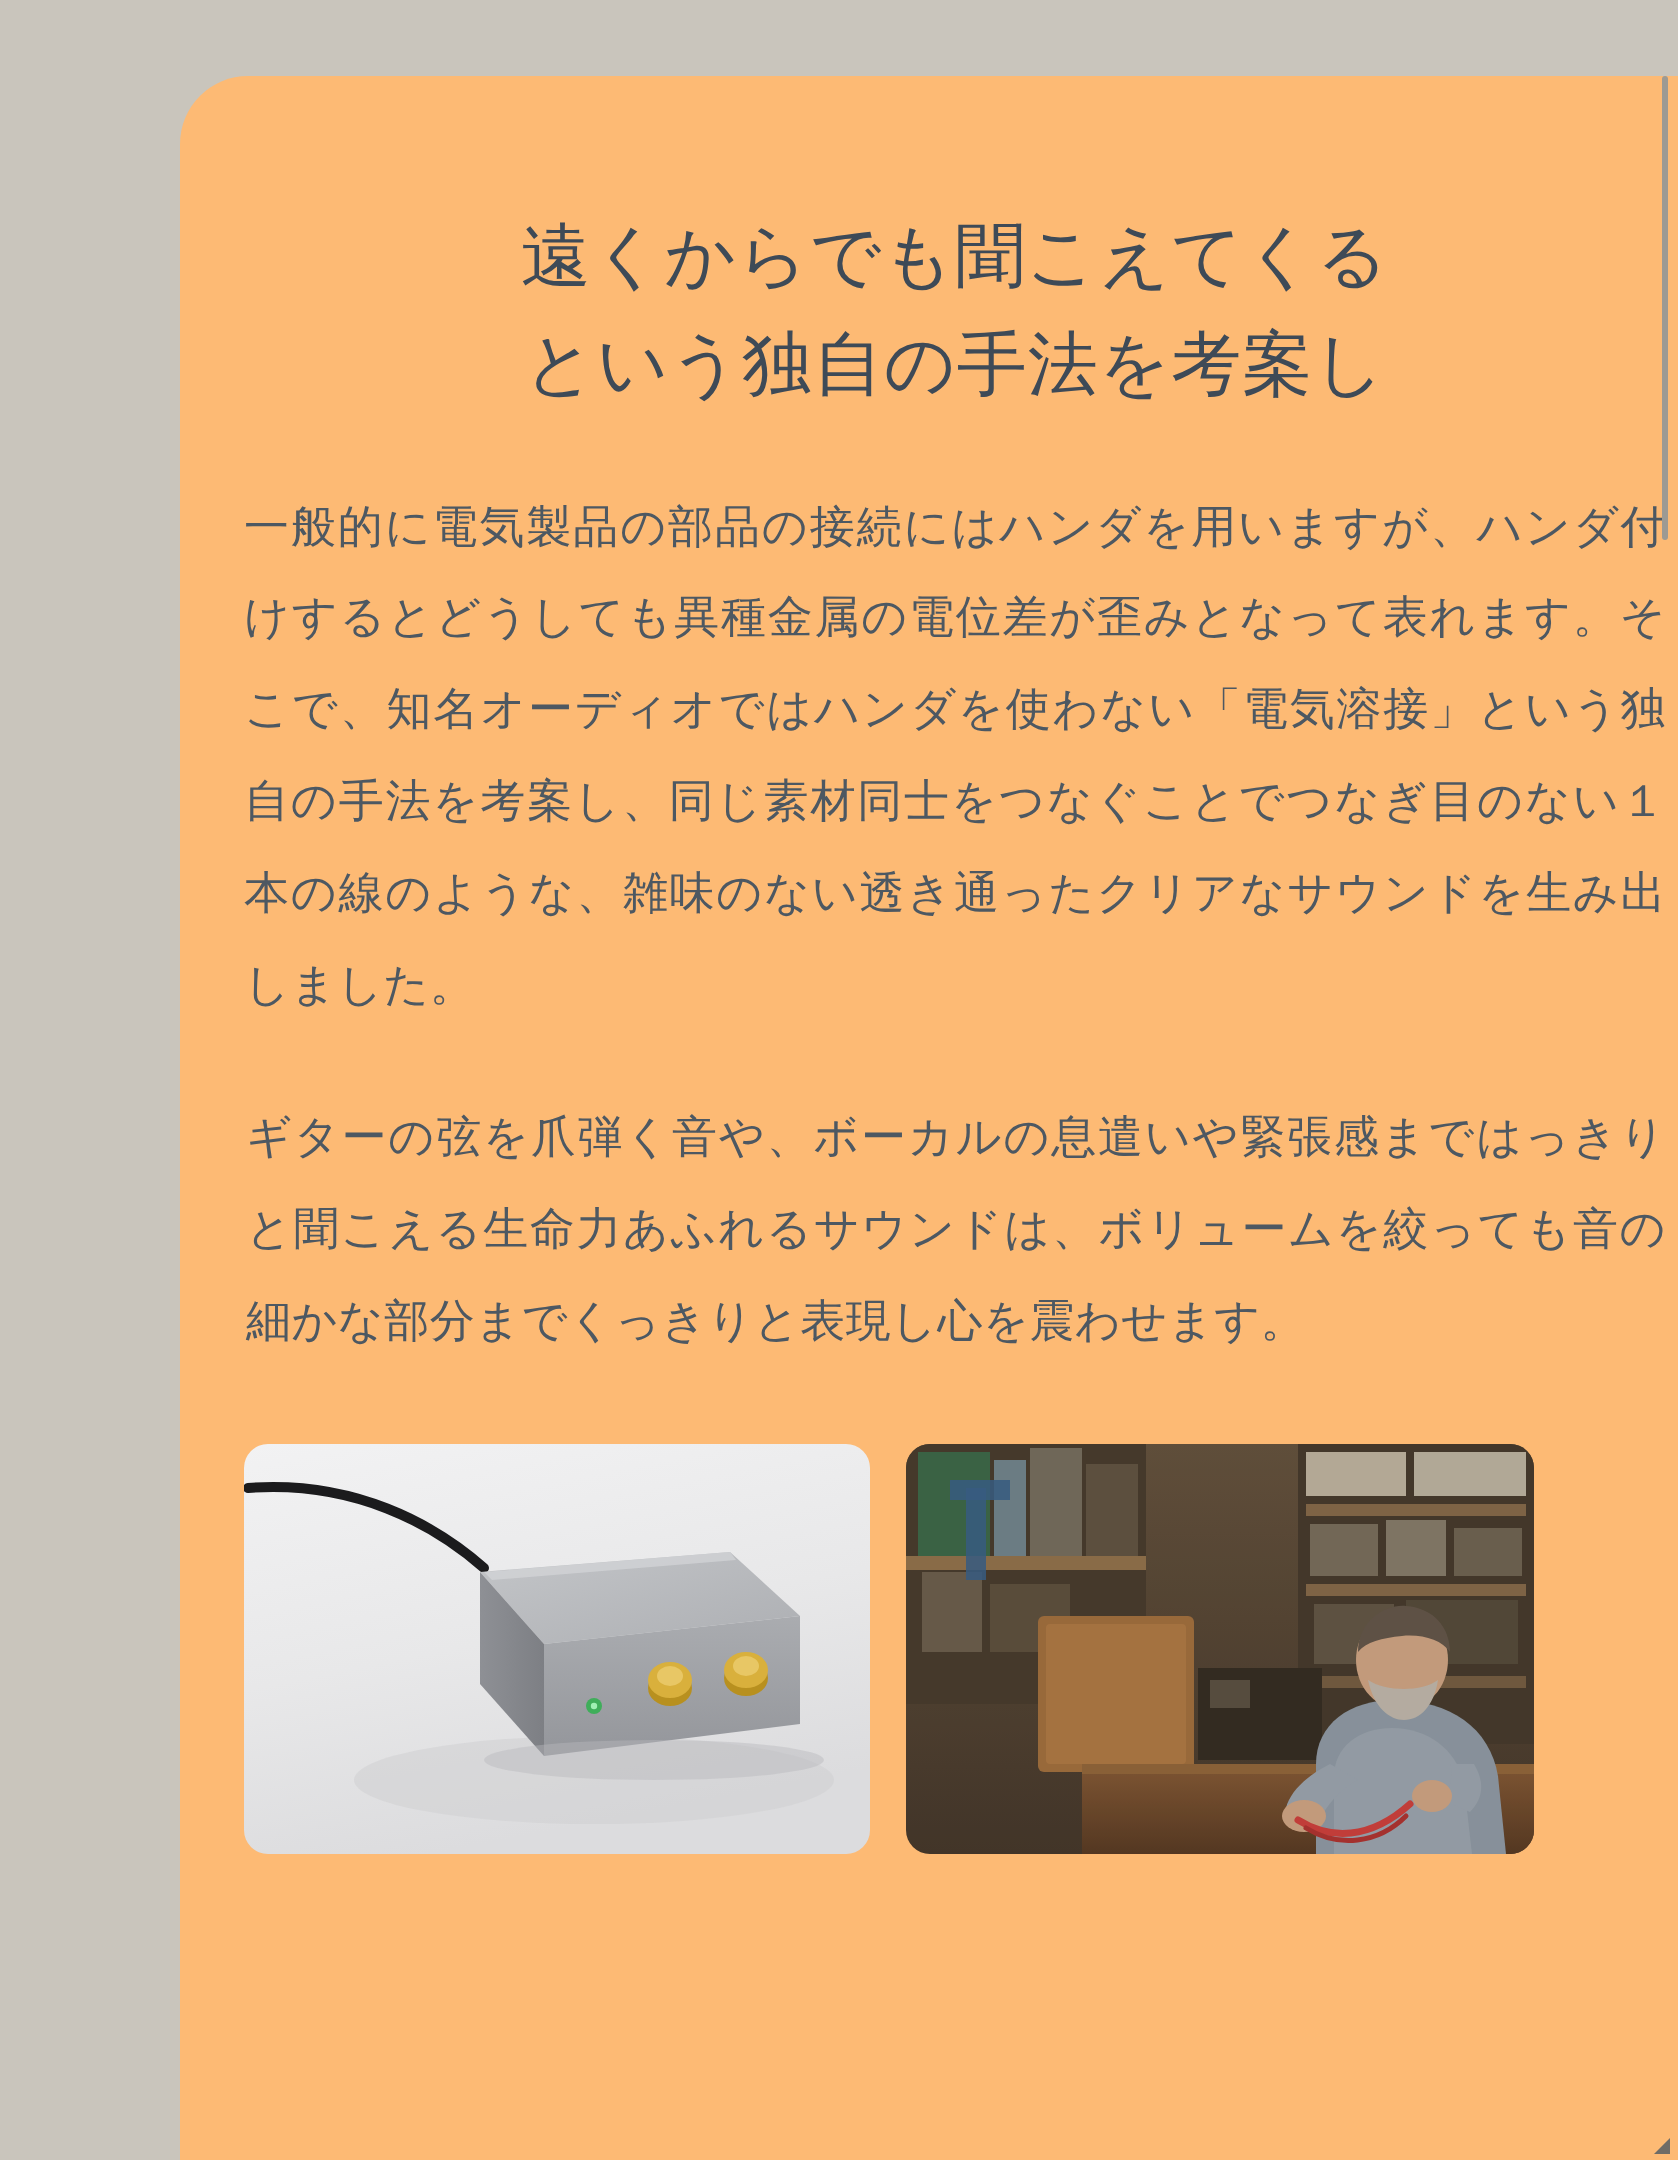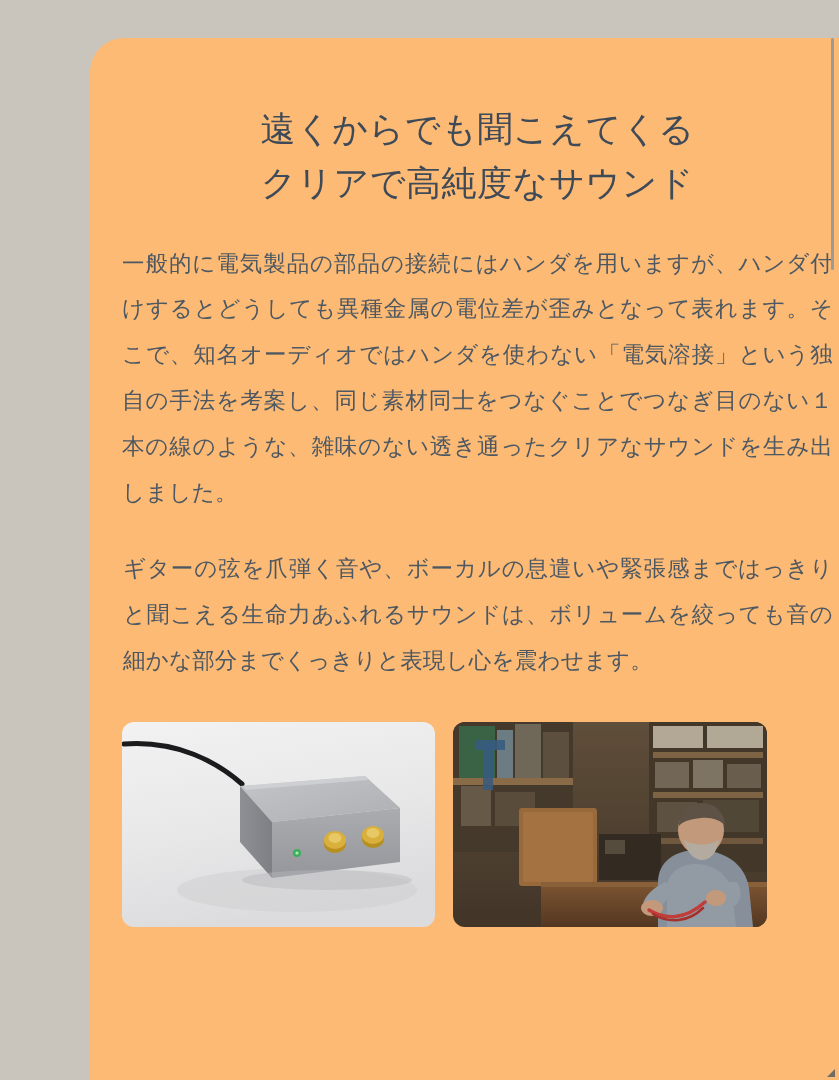--- a/index.html
+++ b/index.html
@@ -131,21 +131,21 @@
 <body>
 
 <div class="page-bg"></div>
 <div class="left-strip"></div>
 
 <div class="card">
   <div class="card-inner">
 
     <h1 class="heading">
       <span class="line">遠くからでも聞こえてくる</span>
-      <span class="line">クリアで高純度なサウンド</span>
+      <span class="line">という独自の手法を考案し</span>
     </h1>
 
     <p class="body-copy first">一般的に電気製品の部品の接続にはハンダを用いますが、ハンダ付けするとどうしても異種金属の電位差が歪みとなって表れます。そこで、知名オーディオではハンダを使わない「電気溶接」という独自の手法を考案し、同じ素材同士をつなぐことでつなぎ目のない１本の線のような、雑味のない透き通ったクリアなサウンドを生み出しました。</p>
 
     <p class="body-copy second">ギターの弦を爪弾く音や、ボーカルの息遣いや緊張感まではっきりと聞こえる生命力あふれるサウンドは、ボリュームを絞っても音の細かな部分までくっきりと表現し心を震わせます。</p>
 
     <div class="photo-row">
 
       <div class="photo left">
         <svg viewBox="0 0 313 205" preserveAspectRatio="none" aria-hidden="true">

